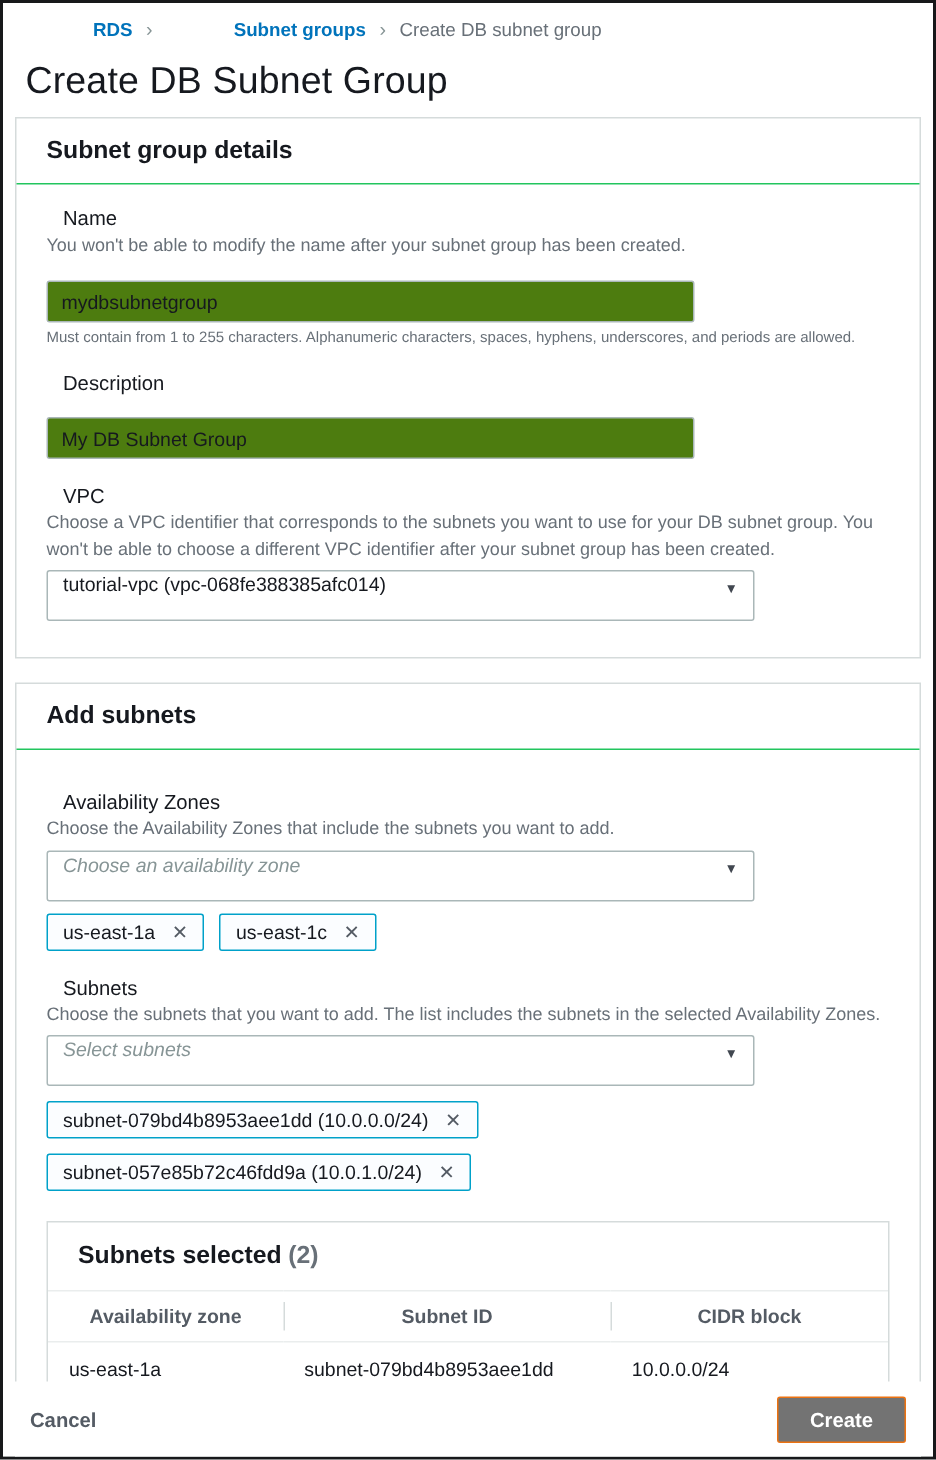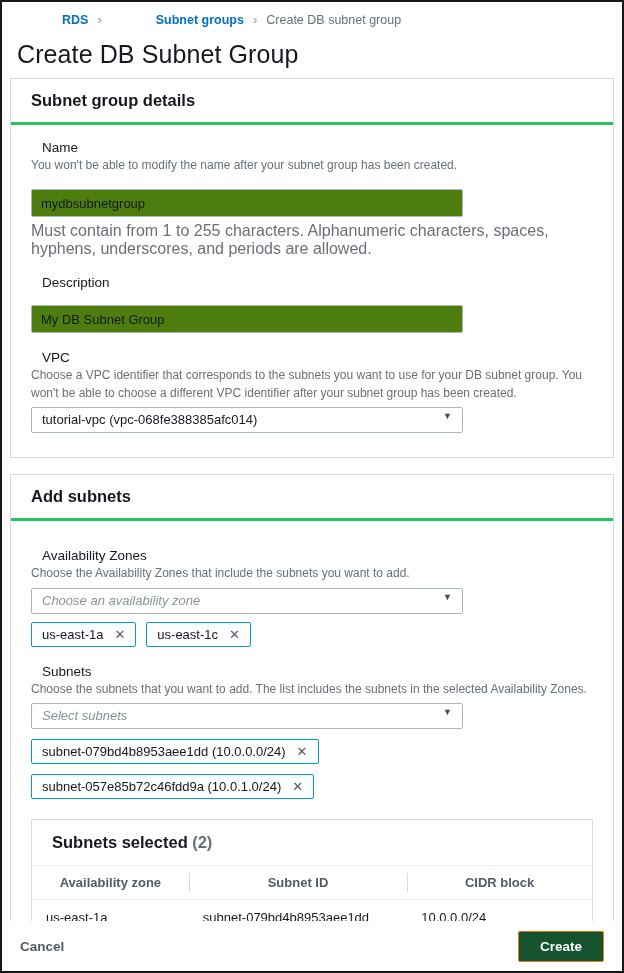--- a/index.html
+++ b/index.html
@@ -21,42 +21,42 @@
   .crumb-sep { color: #879596; margin: 0 9px; font-size: 13px; }
   .crumb-current { color: #687078; }
 
   
   h1.page-title { font-size: 25px; font-weight: 400; color: #16191f; margin-bottom: 9px; letter-spacing: 0.1px; }
   .page-intro { font-size: 13px; line-height: 1.5; color: #16191f; margin-bottom: 13px; max-width: 590px; }
 
   
   .card { border: 1px solid #d5dbdb; background: #fff; margin: 0 8px; }
   .card + .card { margin-top: 16px; }
-  .card-header { padding: 12px 20px; border-bottom: 3px solid #22c55e; }
+  .card-header { padding: 12px 20px; border-bottom: 1px solid #22c55e; }
   .card-header h2 { font-size: 16.5px; font-weight: bold; color: #16191f; }
   .card-body { padding: 15px 20px 24px 20px; }
   .card-body.tall-top { padding-top: 27px; padding-bottom: 14px; }
 
   
   .form-group { margin-bottom: 17px; }
   .form-group:last-child { margin-bottom: 0; }
   .field-label { font-size: 13.5px; color: #16191f; margin-bottom: 2px; margin-left: 11px; }
   .field-helper { font-size: 12px; color: #687078; line-height: 1.45; max-width: 585px; }
   .text-input {
     display: block; width: 432px; height: 28px; margin-top: 15px;
     border: 1px solid #aab7b8; border-radius: 2px; padding: 0 9px;
     font-family: "Liberation Sans", sans-serif; font-size: 13px; color: #16191f; background: #4d7c0f;
   }
-  .field-constraint { font-size: 16px; color: #687078; margin-top: 5px; }
+  .field-constraint { font-size: 10px; color: #687078; margin-top: 5px; }
 
   .select {
-    width: 432px; height: 26px; margin-top: 5px;
+    width: 472px; height: 26px; margin-top: 5px;
     border: 1px solid #aab7b8; border-radius: 2px; background: #fff;
-    display: flex; align-items: flex-start; justify-content: space-between;
-    padding: 4px 10px; cursor: pointer; font-size: 13px;
+    display: flex; align-items: flex-end; justify-content: space-between;
+    padding: 16px 10px; cursor: pointer; font-size: 13px;
   }
   .select .sel-value { color: #16191f; }
   .select .sel-placeholder { color: #879596; font-style: italic; }
   .select .arrow { color: #414750; font-size: 9px; line-height: 1; }
 
   
   .token-row { display: flex; flex-wrap: wrap; }
   .token {
     display: inline-flex; align-items: center;
     border: 1px solid #00a1c9; background: #fbfdff; border-radius: 2px;
@@ -89,21 +89,21 @@
     position: absolute; left: 0; right: 0; bottom: 0; height: 50px;
     display: flex; align-items: center; justify-content: space-between;
     padding: 0 18px; background: #fff;
   }
   .cancel-btn {
     background: none; border: none; color: #545b64; font-weight: bold;
     font-size: 13.5px; cursor: pointer; margin-right: 26px;
     font-family: "Liberation Sans", sans-serif;
   }
   .create-btn {
-    background: #14532d; border: 1px solid #ec7211; border-radius: 2px;
+    background: #737373; border: 1px solid #ec7211; border-radius: 2px;
     color: #ffffff; font-weight: bold; font-size: 13.5px;
     padding: 7px 21px; cursor: pointer;
     font-family: "Liberation Sans", sans-serif;
   }
 </style>
 </head>
 <body>
 
 <div class="page-pad">
   <nav class="breadcrumb">

